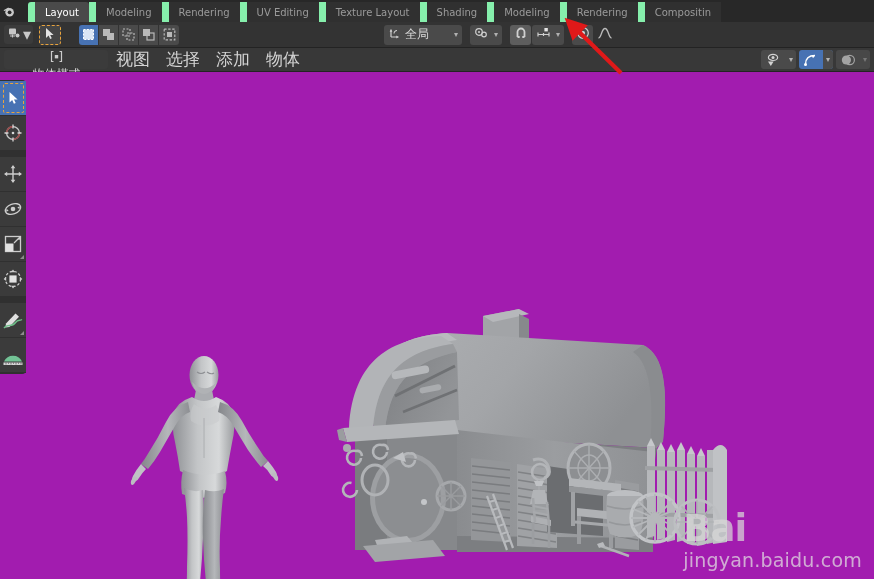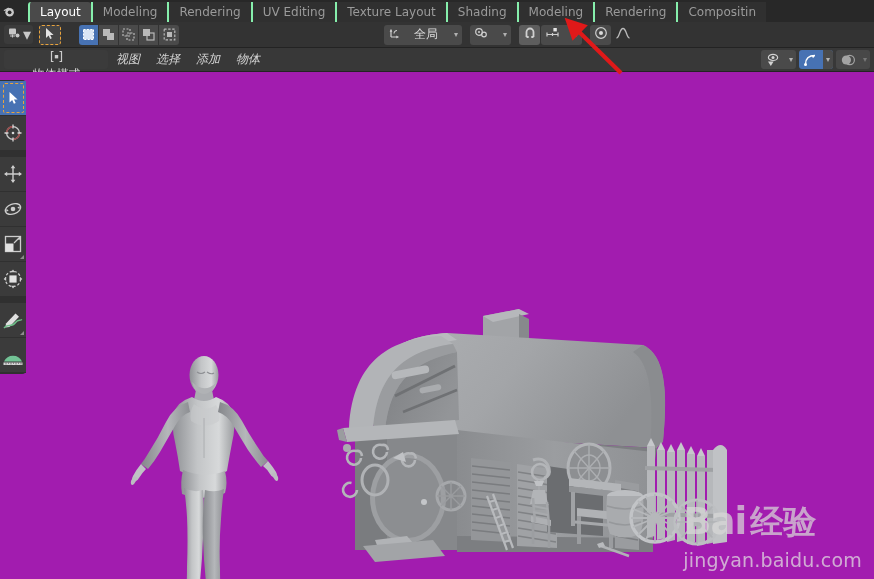--- a/index.html
+++ b/index.html
@@ -31,23 +31,23 @@
     font-size: 12px; color: #d3d3d3;
     white-space: nowrap;
     cursor: default;
   }
 
   .tabs { display: flex; align-items: flex-end; margin-left: 10px; height: 22px; }
   .tab {
     position: relative;
     padding: 0 10px; height: 20px; margin-top: 2px;
     display: flex; align-items: center;
-    font-size: 12px; color: #9a9a9a;
+    font-size: 10px; color: #9a9a9a;
     background: #303030;
-    border-left: 2px solid #86efac;
+    border-left: 7px solid #86efac;
     white-space: nowrap;
     cursor: default;
   }
   .tab.active {
     background: #4a4a4a;
     color: #ffffff;
     border-radius: 3px 3px 0 0;
   }
 
   
@@ -81,21 +81,21 @@
   .selmode {
     width: 20px; height: 20px;
     display: flex; align-items: center; justify-content: center;
     background: #4a4a4a;
     border-right: 1px solid #333;
   }
   .selmode:last-child { border-right: none; }
   .selmode.active { background: #4772b3; }
 
   .dd-btn {
-    display: flex; align-items: center; gap: 12px;
+    display: flex; align-items: center; gap: 3px;
     height: 20px; padding: 0 4px;
     background: #4a4a4a; border-radius: 3px;
     font-size: 11px; color: #d8d8d8;
     white-space: nowrap;
   }
   .dd-btn .caret { font-size: 8px; color: #b0b0b0; margin-left: 2px; }
   .icon-btn {
     width: 21px; height: 20px;
     display: flex; align-items: center; justify-content: center;
     background: #4a4a4a; border-radius: 3px;
@@ -119,21 +119,21 @@
     height: 19px; padding: 0 3px 0 4px;
     background: #3b3b3b; border-radius: 3px;
     font-size: 12px; color: #d6d6d6;
     min-width: 104px;
     flex-direction: column;
   }
   .mode-select .caret { margin-left: auto; font-size: 8px; color: #a8a8a8; }
   .vpmenu {
     padding: 0 8px; height: 24px;
     display: flex; align-items: center;
-    font-size: 12px; color: #d3d3d3; white-space: nowrap; font-style: italic;
+    font-size: 17px; color: #d3d3d3; white-space: nowrap;
   }
   .vpheader-right { margin-left: auto; display: flex; align-items: center; gap: 3px; }
   .hdr-toggle {
     display: flex; align-items: center;
     height: 19px; border-radius: 3px;
     background: #4a4a4a;
   }
   .hdr-toggle .part {
     display: flex; align-items: center; justify-content: center;
     height: 19px; padding: 0 4px;
@@ -203,21 +203,21 @@
     font-family: "DejaVu Sans", sans-serif;
     font-size: 37px; font-weight: bold; color: #d8d8d8;
     letter-spacing: -1px; line-height: 38px;
   }
   .wm-cn {
     font-size: 33px; font-weight: bold; color: #d8d8d8;
     line-height: 38px; margin-left: 2px;
   }
   .wm-url {
     font-size: 19px; color: #e2e2e2;
-    letter-spacing: .2px; margin-top: 8px; text-align: left;
+    letter-spacing: .2px; margin-top: 1px; text-align: left;
   }
   .paw { position: relative; width: 62px; height: 40px; }
 </style>
 </head>
 <body>
 
 <div id="app">
 
   <div class="topbar">
 
@@ -763,21 +763,20 @@
         <path d="M266 246 L294 256" stroke="#b0b2b5" stroke-width="2.4"></path>
         <path d="M262 244 l6 -2 l2 4 l-6 2 Z" fill="#b8babd"></path>
 
         <path d="M28 246 L98 240 L110 256 L40 262 Z" fill="#a2a4a7"></path>
       </svg>
     </div>
 
     <div class="watermark">
       <div class="wm-top">
         <span class="wm-bai">Bai</span>
-        <span class="wm-cn">经验</span>
       </div>
       <div class="wm-url">jingyan.baidu.com</div>
     </div>
   </div>
 
   <svg class="annot-arrow">
     <defs>
       <marker id="arrowhead" markerWidth="5.2" markerHeight="5.2" refX="3.4" refY="2.6" orient="auto">
         <path d="M0,0 L5.2,2.6 L0,5.2 Z" fill="#e01919"></path>
       </marker>

